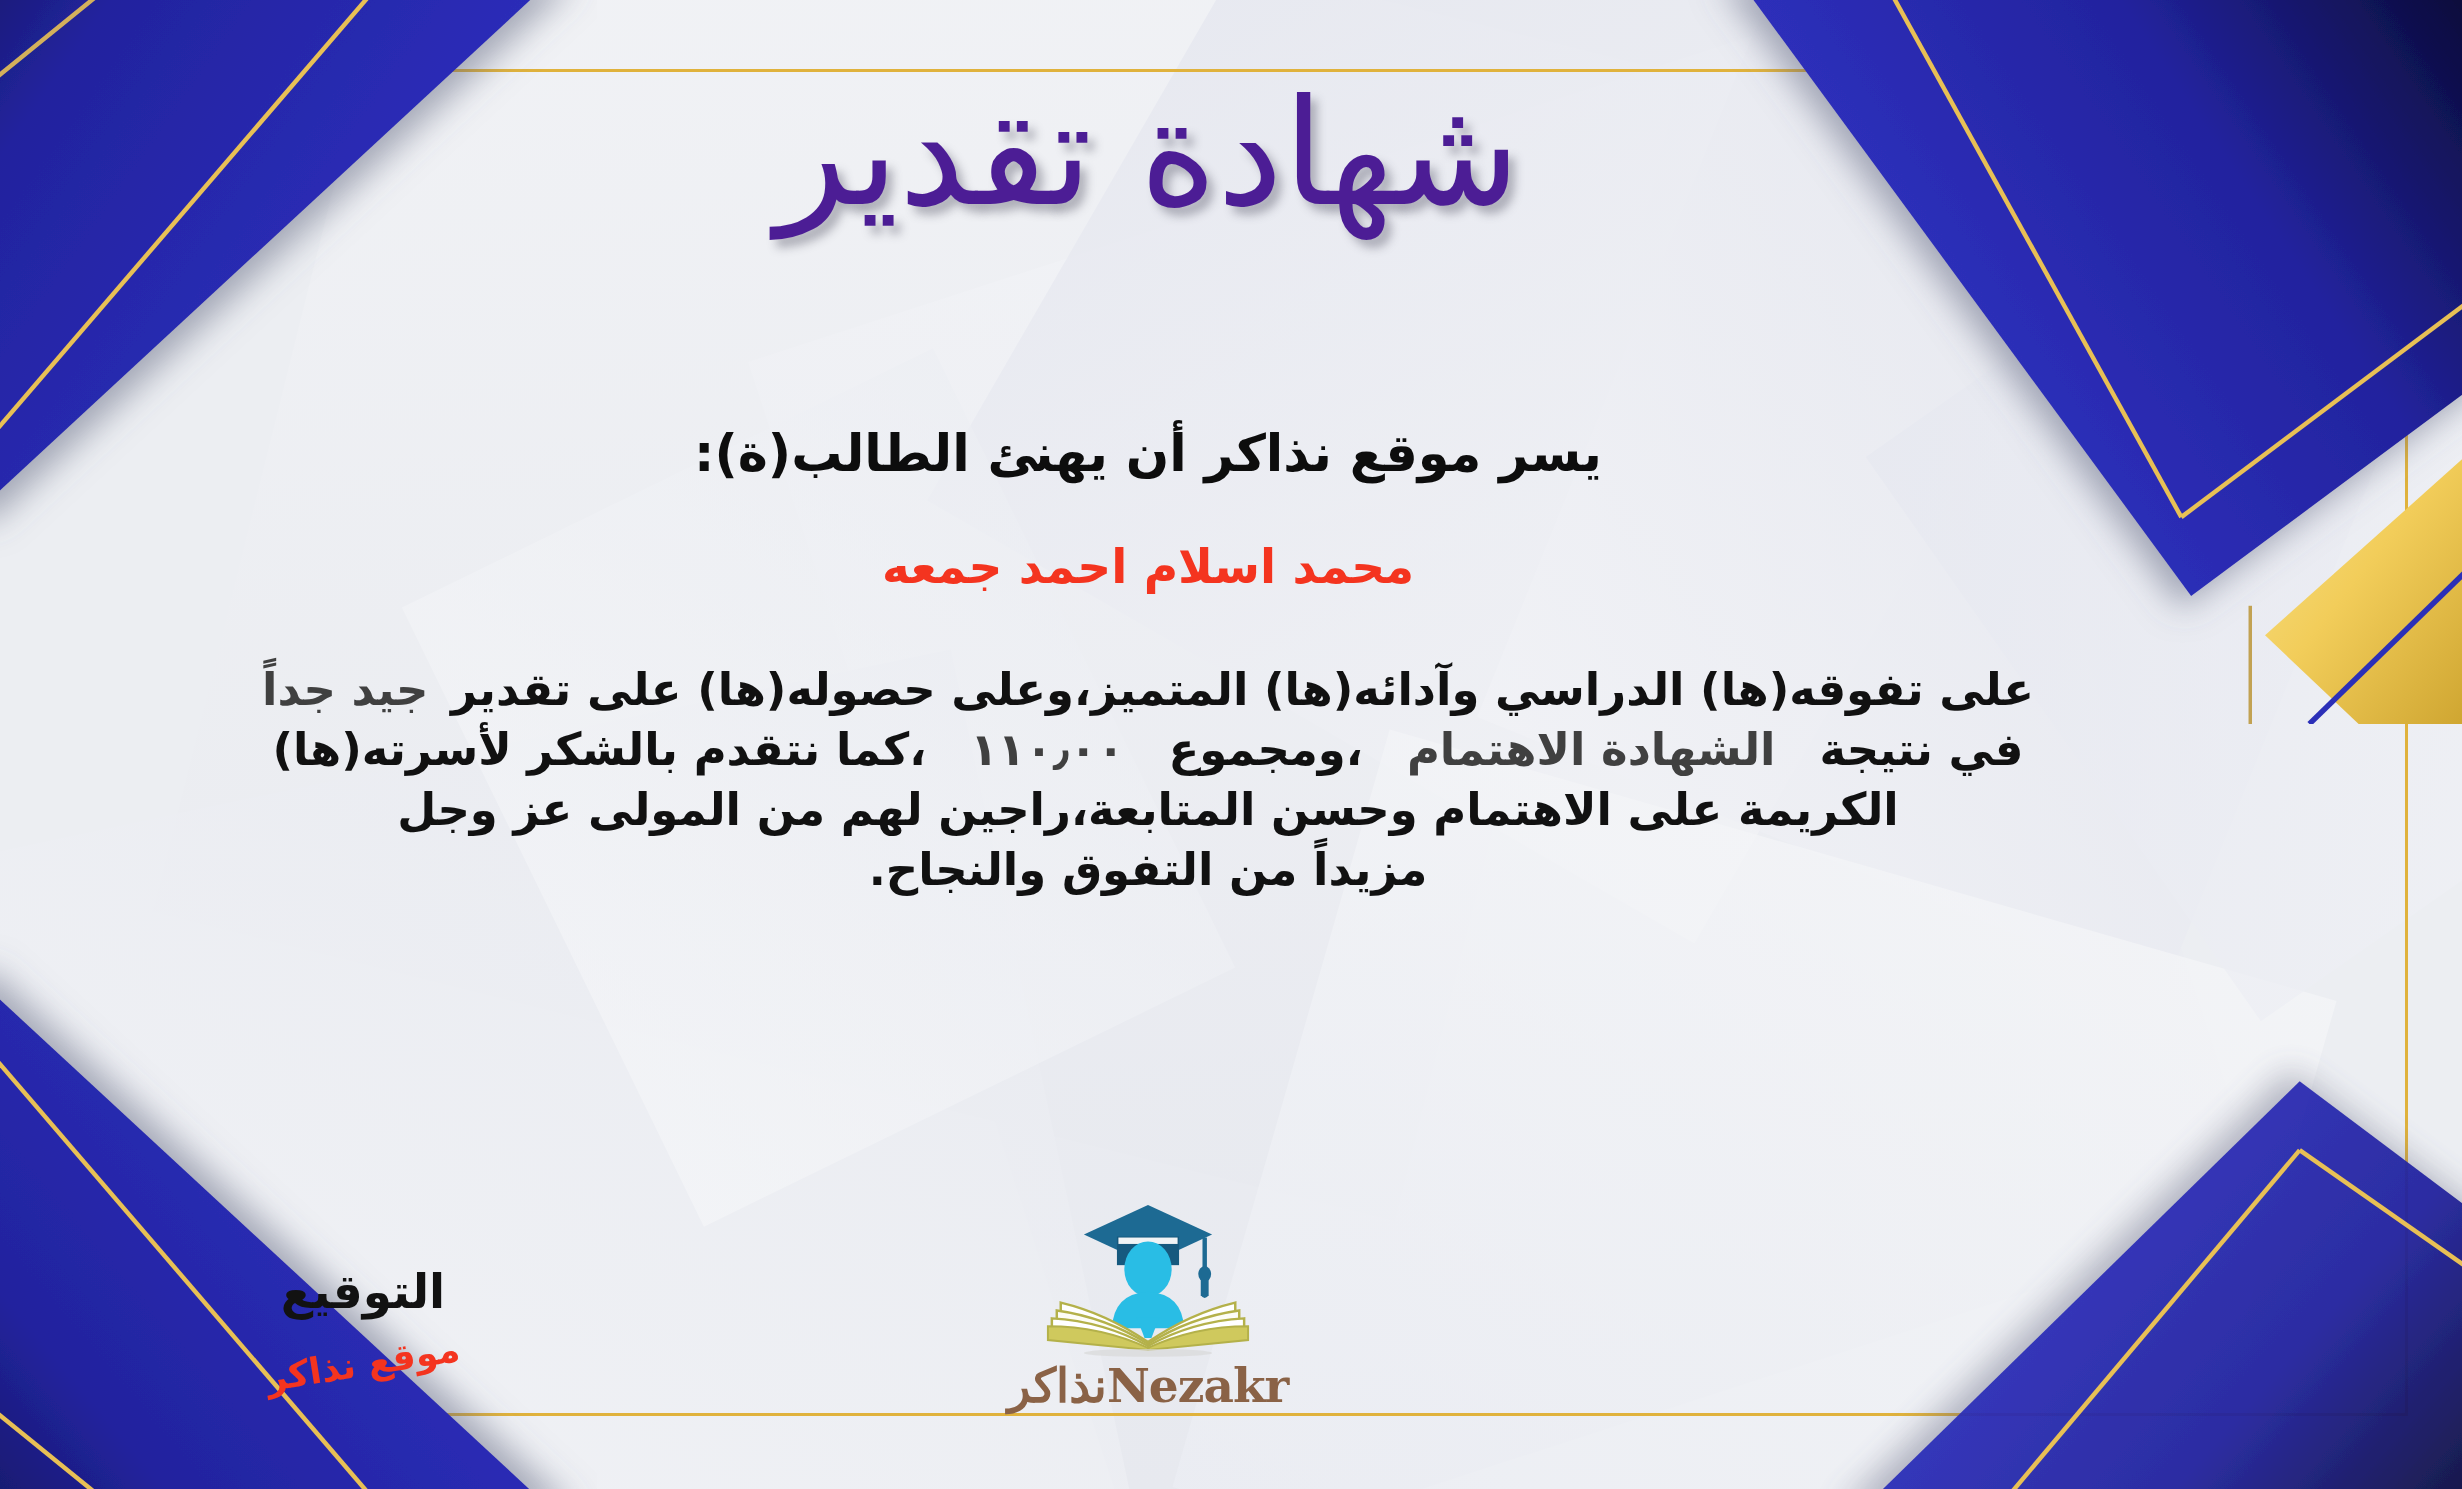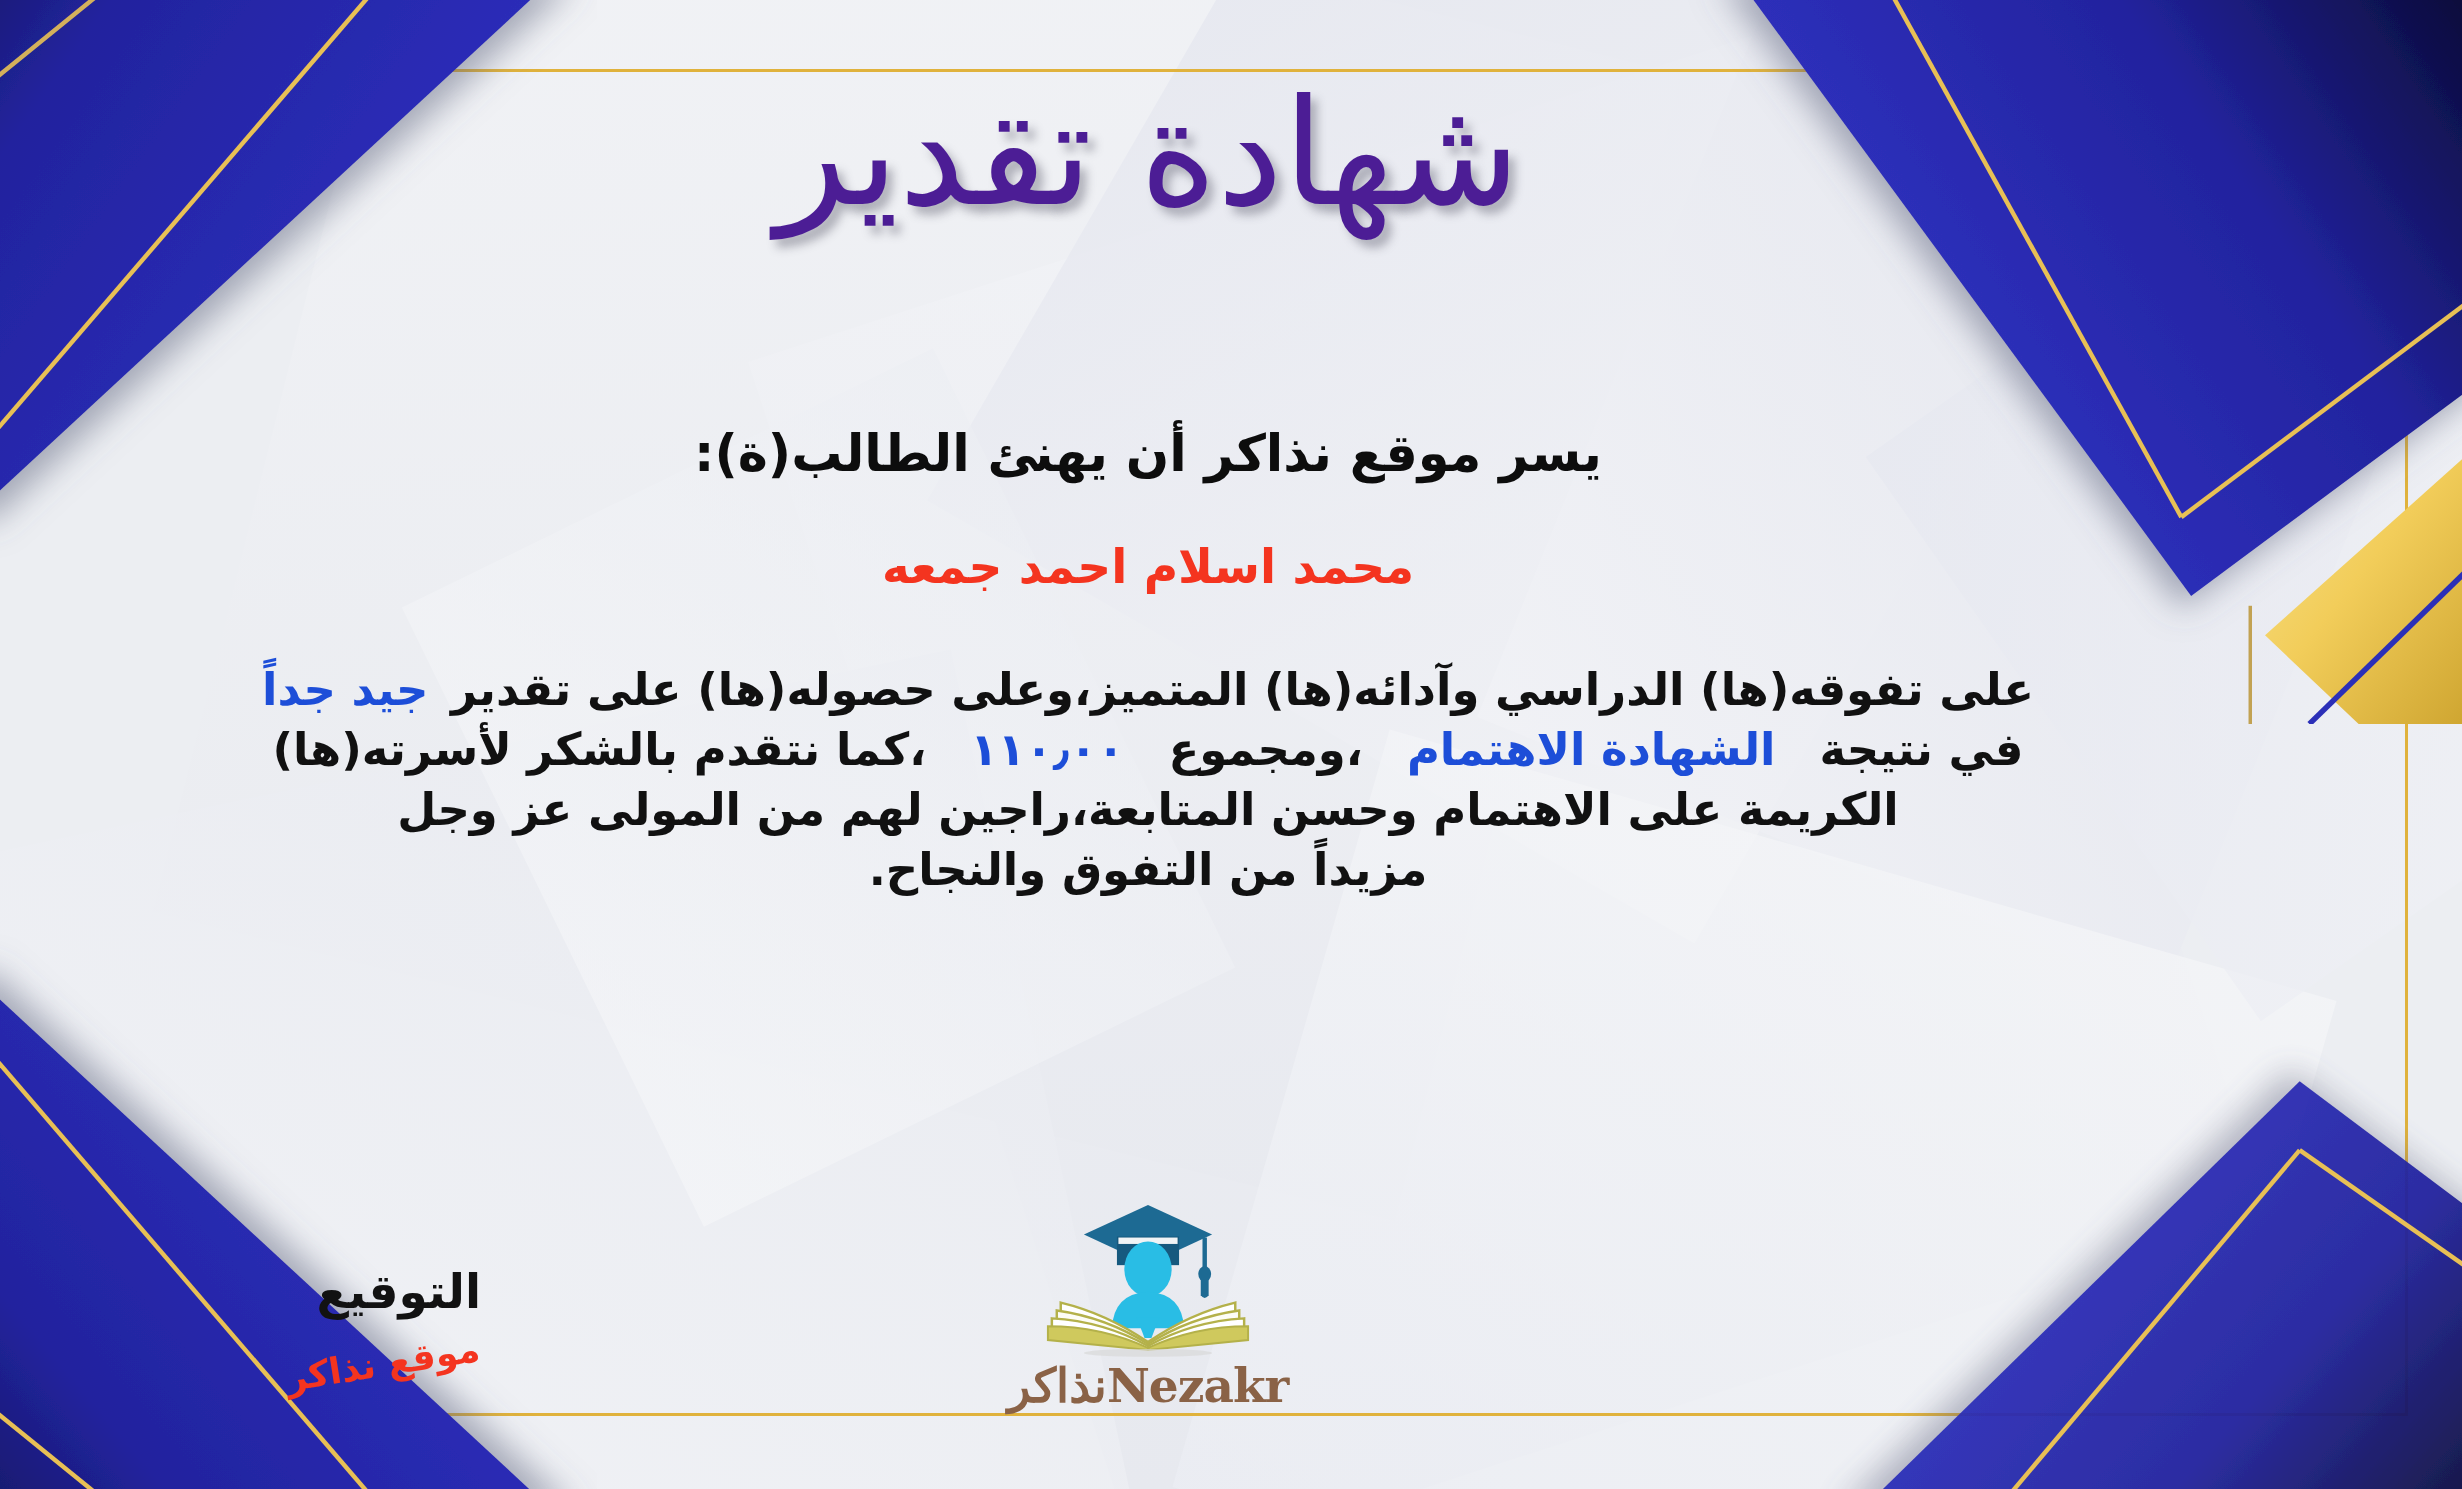--- a/index.html
+++ b/index.html
@@ -144,31 +144,31 @@
     font-size: 45px;
     font-weight: bold;
     color: #111111;
     line-height: 1.33;
   }
   .body-line { display: block; white-space: nowrap; }
   .body-line.l1 { text-align: center; }
   .body-line.l2 { text-align: center; }
   .body-line.l3 { text-align: center; }
   .body-line.l4 { text-align: center; }
-  .hl-red { color: #1d4ed8; }
+  .hl-red { color: #404040; }
   .gap-sm { display: inline-block; width: 22.7px; }
   .gap-md { display: inline-block; width: 44px; }
 
   
   .signature-area {
     position: absolute;
     bottom: 106px;
-    left: 371px;
+    left: 391px;
     width: 276px;
-    text-align: right;
+    text-align: center;
   }
   .signature-label {
     font-size: 47px;
     font-weight: bold;
     color: #121212;
     letter-spacing: -0.5px;
   }
   .signature-mark {
     margin-top: 23.6px;
     font-family: "DejaVu Sans", "Liberation Sans", sans-serif;

